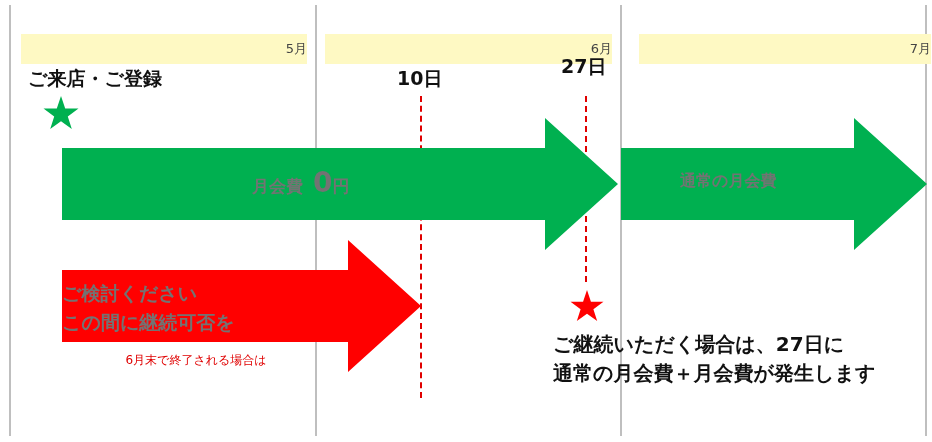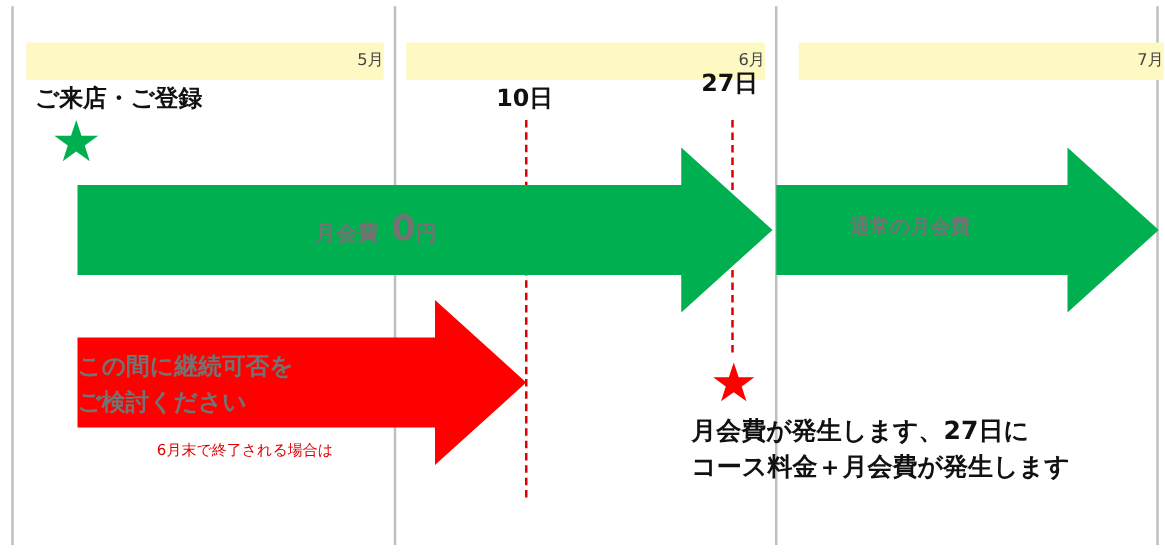--- a/index.html
+++ b/index.html
@@ -49,28 +49,28 @@
 
 <svg class="arrow" style="left:621px;top:118px" width="310" height="132" viewBox="0 0 310 132">
   <polygon points="0,30 233,30 233,0 306,66 233,132 233,102 0,102" fill="#00b050"></polygon>
 </svg>
 <div class="arrow-text" style="left:680px;top:171px;font-size:16px">通常の月会費</div>
 
 <svg class="arrow" style="left:62px;top:240px" width="360" height="132" viewBox="0 0 360 132">
   <polygon points="0,30 286,30 286,0 359,66 286,132 286,102 0,102" fill="#ff0000"></polygon>
 </svg>
 <div class="arrow-text" style="left:62px;top:279px;width:290px;font-size:19px;line-height:29px">
+  <div>ご検討ください</div>
   <div>この間に継続可否を</div>
-  <div>ご検討ください</div>
 </div>
 
 <div class="note-red" style="left:96px;top:351px;width:200px">
   <div>6月末で終了される場合は</div>
 </div>
 
 <svg class="abs" style="left:570px;top:290px" width="34" height="32" viewBox="0 0 36 34">
   <polygon points="18,0 22.2,12.6 35.5,12.6 24.8,20.4 28.8,33 18,25.2 7.2,33 11.2,20.4 0.5,12.6 13.8,12.6" fill="#ff0000"></polygon>
 </svg>
 
 <div class="note-black" style="left:553px;top:330px">
-  <div>月会費が発生します、27日に</div>
-  <div>コース料金＋月会費が発生します</div>
+  <div>ご継続いただく場合は、27日に</div>
+  <div>通常の月会費＋月会費が発生します</div>
 </div>
 
 </body></html>

